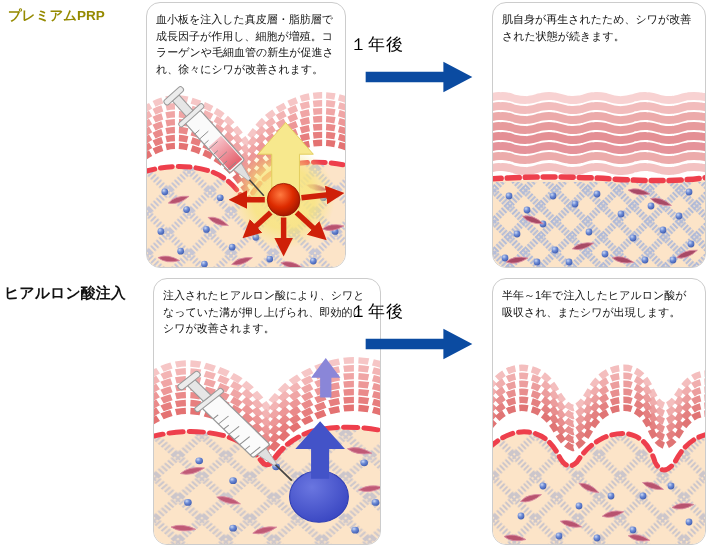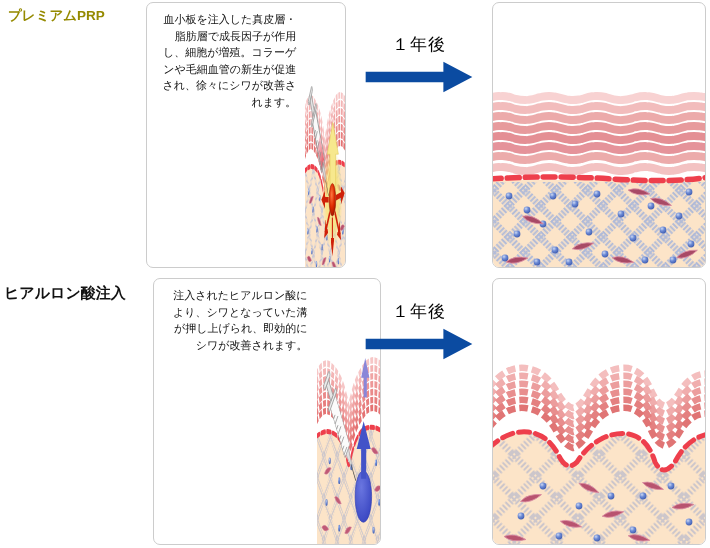--- a/index.html
+++ b/index.html
@@ -1,25 +1,25 @@
 <!DOCTYPE html>
 <html><head>
 <meta charset="utf-8">
 <style>
   html,body{margin:0;padding:0;background:#fff;}
   .canvas{position:relative;width:710px;height:548px;background:#fff;overflow:hidden;
           font-family:"Liberation Sans", sans-serif;}
   .row-label{position:absolute;font-weight:bold;}
   .row-label.prp{left:8px;top:7px;font-size:13.5px;line-height:1.3;color:#958a00;}
   .row-label.ha{left:4px;top:284px;font-size:15px;color:#111;}
-  .panel{position:absolute;border:1px solid #ccc;border-radius:7px;background:#fff;
-         overflow:hidden;display:flex;flex-direction:row;box-sizing:border-box;text-align:right;}
+  .panel{position:absolute;border:1px solid #ccc;border-radius:14px;background:#fff;
+         overflow:hidden;display:flex;flex-direction:column;box-sizing:border-box;}
   .panel .cap{font-size:11px;line-height:1.5;color:#111;padding:8px 9px 2px 9px;}
   .panel svg.ill{display:block;width:100%;margin-top:auto;}
-  .arrow-block{position:absolute;width:138px;text-align:center;}
+  .arrow-block{position:absolute;width:138px;}
   .arrow-label{font-size:17px;color:#000;letter-spacing:1px;}
   .arrow-block svg{display:block;width:138px;height:32px;margin-top:5px;}
 </style>
 </head>
 <body>
 
 <div class="canvas">
 
   <div class="row-label prp">
     <span style="display:block">プレミアムPRP</span>
@@ -134,20 +134,21 @@
         <line x1="119" y1="120" x2="90" y2="120"></line>
           <line x1="156" y1="118" x2="192" y2="114"></line>
         <line x1="138" y1="138" x2="138" y2="170"></line>
           <line x1="125" y1="133" x2="102" y2="154"></line>
         <line x1="151" y1="133" x2="176" y2="156"></line>
       </g>
     </svg>
   </div>
 
   <div class="panel" style="left:492px;top:2px;width:214px;height:266px">
+    <div class="cap">肌自身が再生されたため、シワが改善された状態が続きます。</div>
     <svg class="ill" style="height:175px" viewBox="0 0 212 175" preserveAspectRatio="none">
       <defs>
         <pattern id="b-h1" patternUnits="userSpaceOnUse" width="22" height="22" patternTransform="rotate(45)">
           <line x1="0" y1="3" x2="22" y2="3" stroke="#9db0dc" stroke-width="8" stroke-dasharray="2 1.7"></line>
         </pattern>
         <pattern id="b-h2" patternUnits="userSpaceOnUse" width="22" height="22" patternTransform="rotate(-45)">
           <line x1="0" y1="3" x2="22" y2="3" stroke="#9db0dc" stroke-width="8" stroke-dasharray="2 1.7"></line>
         </pattern>
         <radialGradient id="b-dg" cx="35%" cy="30%" r="75%">
           <stop offset="0%" stop-color="#cdd9f2"></stop>
@@ -290,20 +291,21 @@
       </g>
       <path d="M-4,92 Q30,82 60,90 Q82,96 95,116 Q100,124 105,116 Q118,94 140,86 Q170,78 204,86" fill="none" stroke="#ee3f4c" stroke-width="5" stroke-dasharray="12 6" stroke-linecap="round"></path>
       <circle cx="146" cy="152" r="26" fill="url(#c-bg)" stroke="#3140b5" stroke-width="1"></circle>
       <polygon points="139,134 139,104 125,104 147,76 169,104 155,104 155,134" fill="#4353c8"></polygon>
       <polygon points="147,52 147,32 139,32 152,12 165,32 157,32 157,52" fill="#8a86d8"></polygon>
       <use href="#c-syr" transform="translate(122,136) rotate(-42)"></use>
     </svg>
   </div>
 
   <div class="panel" style="left:492px;top:278px;width:214px;height:267px">
+    <div class="cap">半年～1年で注入したヒアルロン酸が吸収され、またシワが出現します。</div>
     <svg class="ill" style="height:200px" viewBox="0 0 212 200" preserveAspectRatio="none">
       <defs>
         <pattern id="d-h1" patternUnits="userSpaceOnUse" width="30" height="30" patternTransform="rotate(45)">
           <line x1="0" y1="4" x2="30" y2="4" stroke="#bdbdcd" stroke-width="7" stroke-dasharray="2 2"></line>
         </pattern>
         <pattern id="d-h2" patternUnits="userSpaceOnUse" width="30" height="30" patternTransform="rotate(-45)">
           <line x1="0" y1="4" x2="30" y2="4" stroke="#bdbdcd" stroke-width="7" stroke-dasharray="2 2"></line>
         </pattern>
         <radialGradient id="d-dg" cx="35%" cy="30%" r="75%">
           <stop offset="0%" stop-color="#cdd9f2"></stop>

